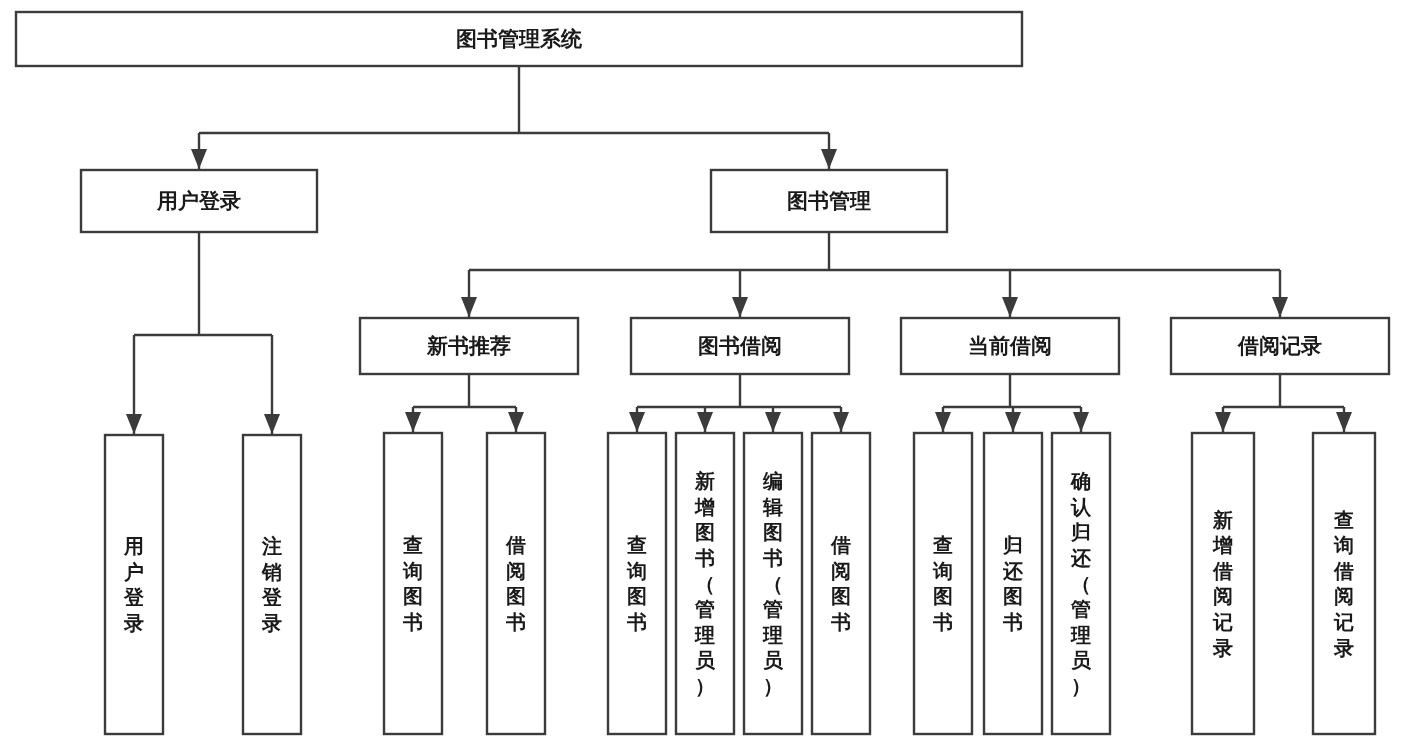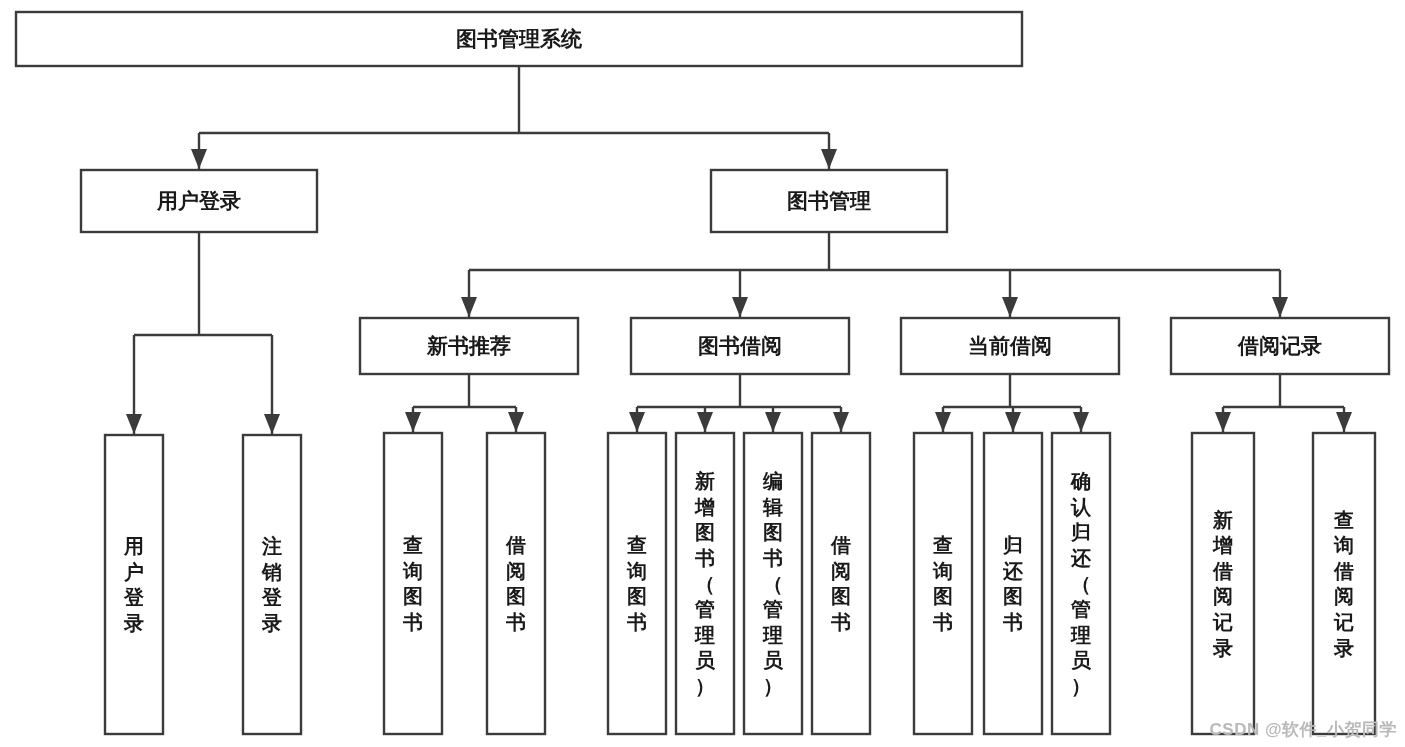--- a/index.html
+++ b/index.html
@@ -203,14 +203,13 @@
         <g>
           <rect x="1192" y="433" width="62" height="301" rx="0" class="node-box"></rect>
           <text x="1223" y="526.668" class="leaf-label-v"><tspan x="1223" dy="0">新</tspan><tspan x="1223" dy="25.6">增</tspan><tspan x="1223" dy="25.6">借</tspan><tspan x="1223" dy="25.6">阅</tspan><tspan x="1223" dy="25.6">记</tspan><tspan x="1223" dy="25.6">录</tspan></text>
         </g>
         <g>
           <rect x="1313" y="433" width="62" height="301" rx="0" class="node-box"></rect>
           <text x="1344" y="526.668" class="leaf-label-v"><tspan x="1344" dy="0">查</tspan><tspan x="1344" dy="25.6">询</tspan><tspan x="1344" dy="25.6">借</tspan><tspan x="1344" dy="25.6">阅</tspan><tspan x="1344" dy="25.6">记</tspan><tspan x="1344" dy="25.6">录</tspan></text>
         </g>
       </g>
   </svg>
-  <div class="watermark-text">CSDN @软件_小贺同学</div>
 </div>
 
 </body></html>

